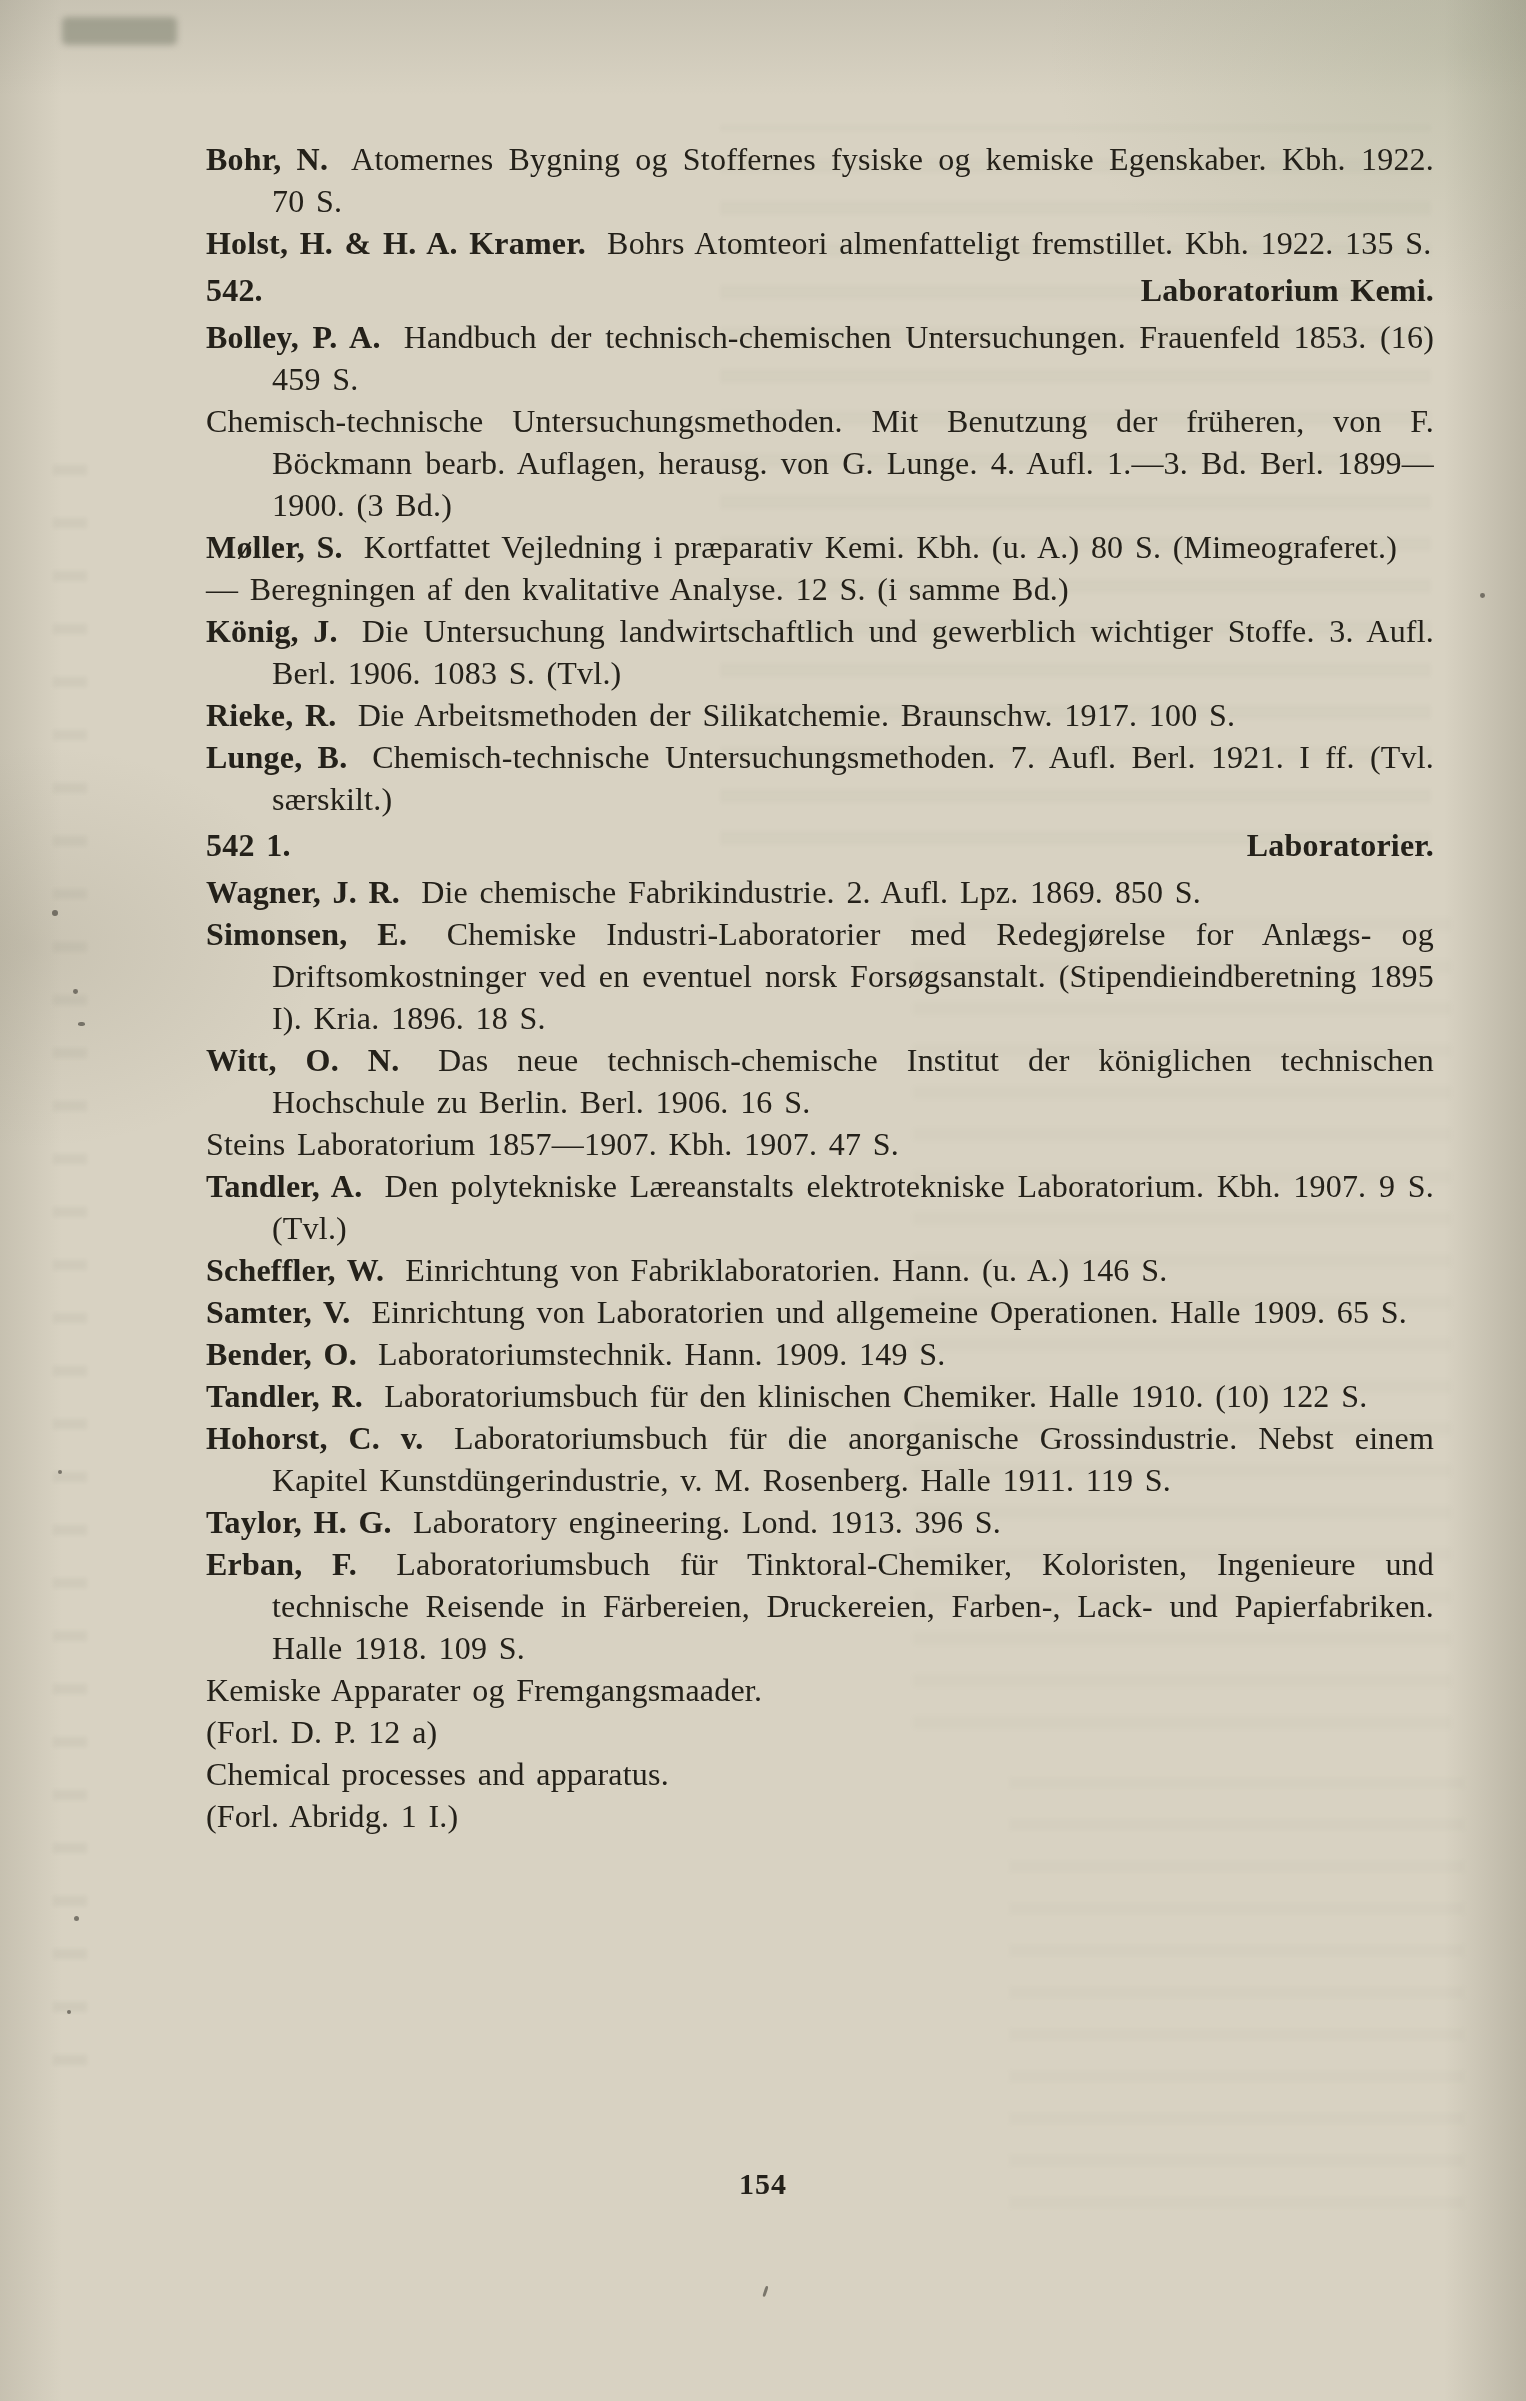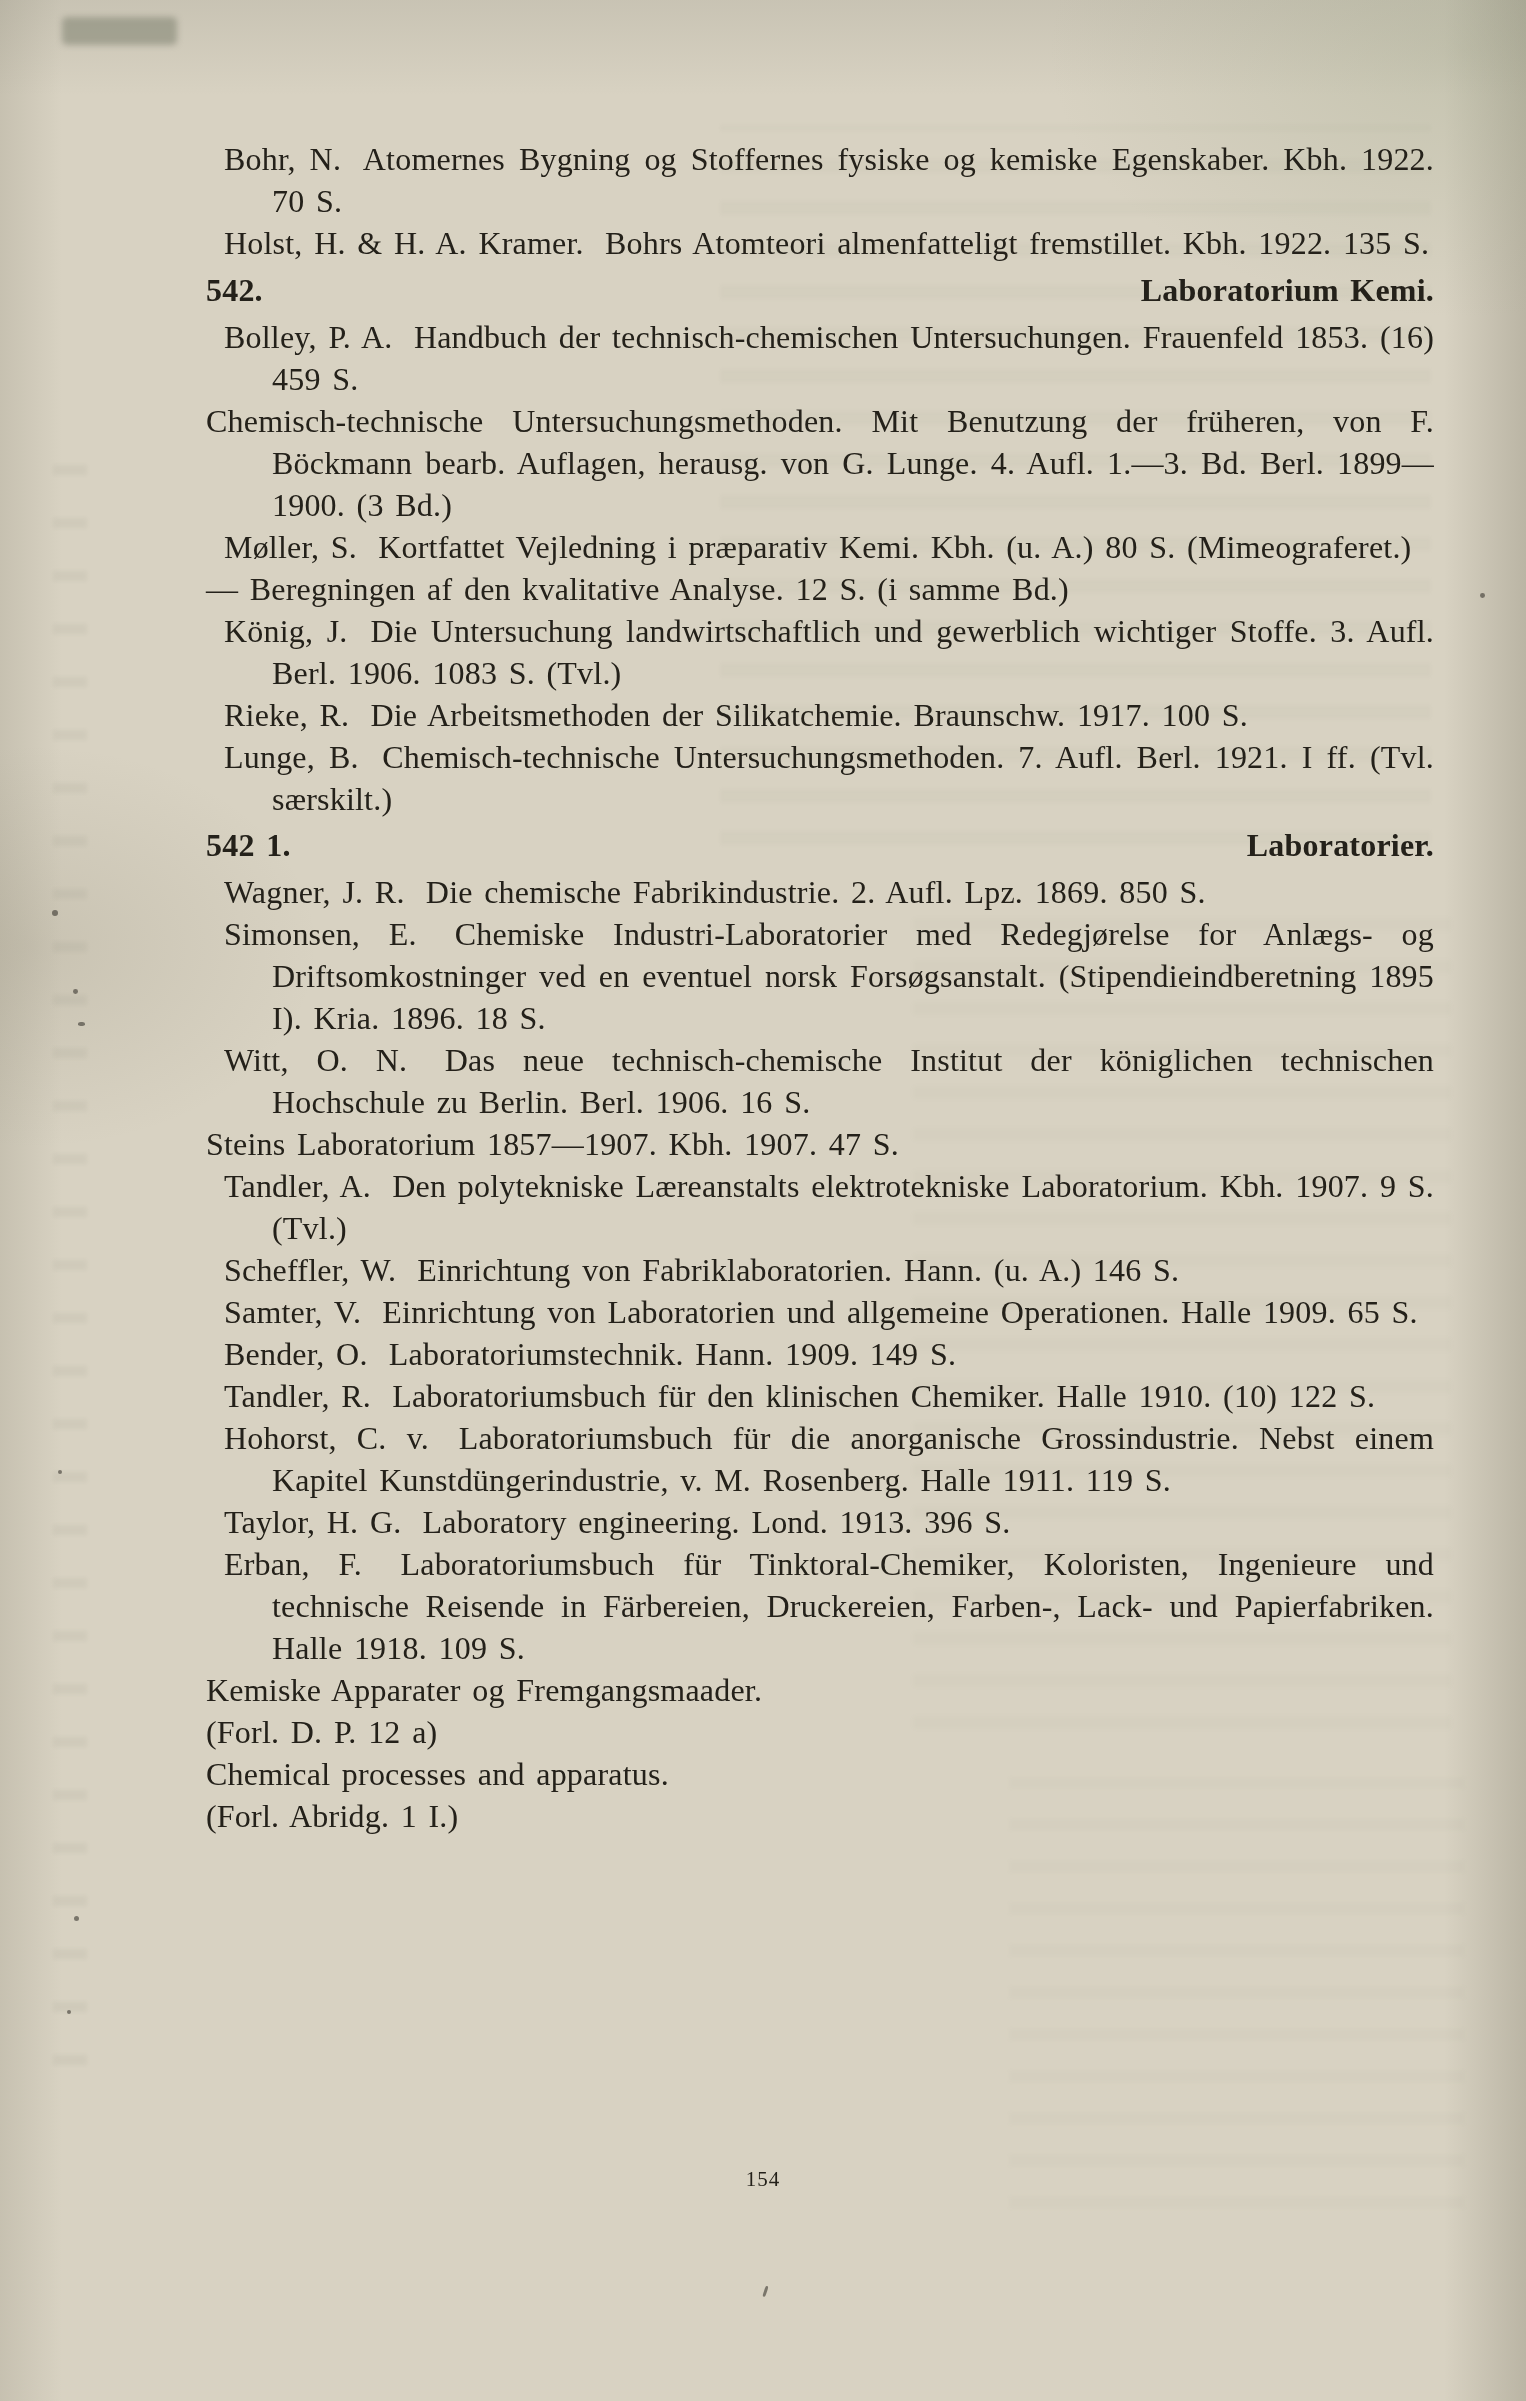--- a/index.html
+++ b/index.html
@@ -59,39 +59,40 @@
     line-height: 42px;
     text-align: justify;
     letter-spacing: 0.2px;
     word-spacing: 3.4px;
   }
   p.entry {
     margin: 0;
     padding-left: 66px;
     text-indent: -66px;
   }
-  .author { font-weight: normal; margin-right: 0.30em; margin-left: 18px; }
+  .author { font-weight: bold; margin-right: 0.30em; }
   .section-row {
     display: flex;
     justify-content: space-between;
     font-weight: bold;
     margin: 4.8px 0;
   }
   .twocol-row {
     display: flex;
     justify-content: space-between;
     padding-right: 53px;
     flex-direction: column;
   }
   .page-number {
     position: absolute;
     left: 0; top: 2167px; width: 1526px;
     text-align: center;
-    font-size: 21px;
+    font-size: 30px;
     letter-spacing: 1px;
+    font-weight: bold;
   }
 </style>
 </head>
 <body>
 
 <div class="page">
 
   <div class="smudge-top-left"></div>
   <div class="bleed bleed-top-right"></div>
   <div class="bleed bleed-mid-right"></div>

